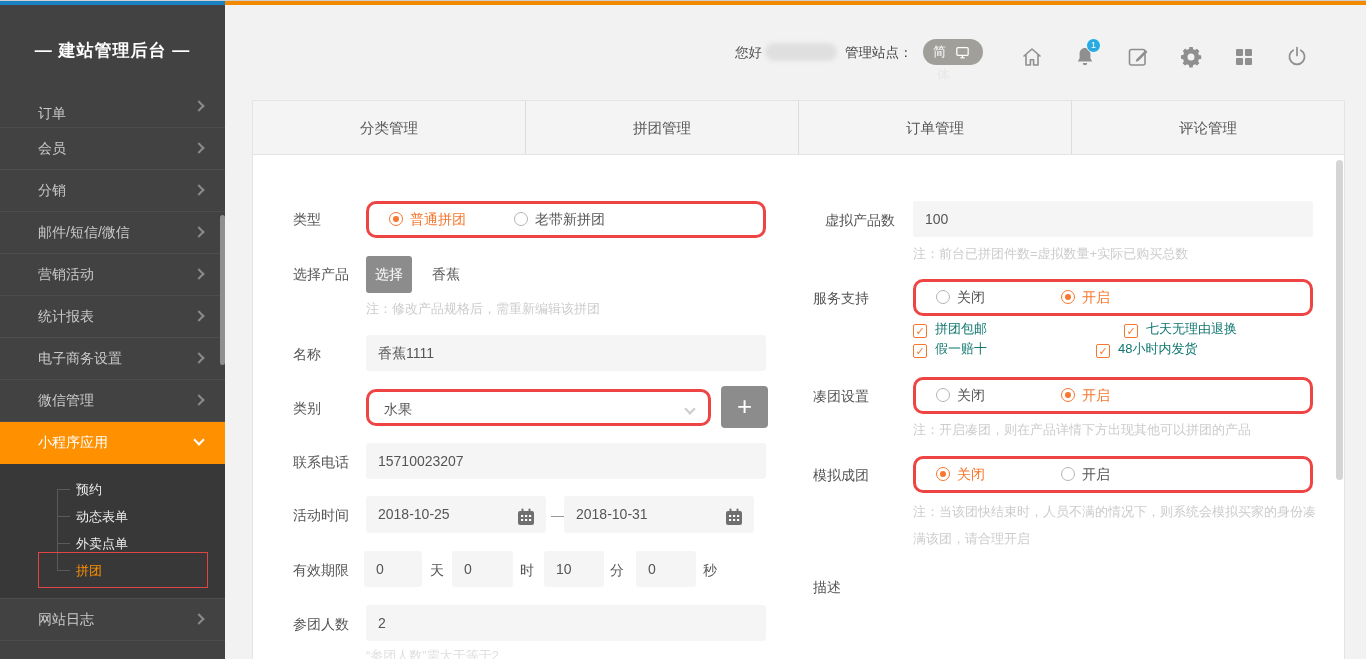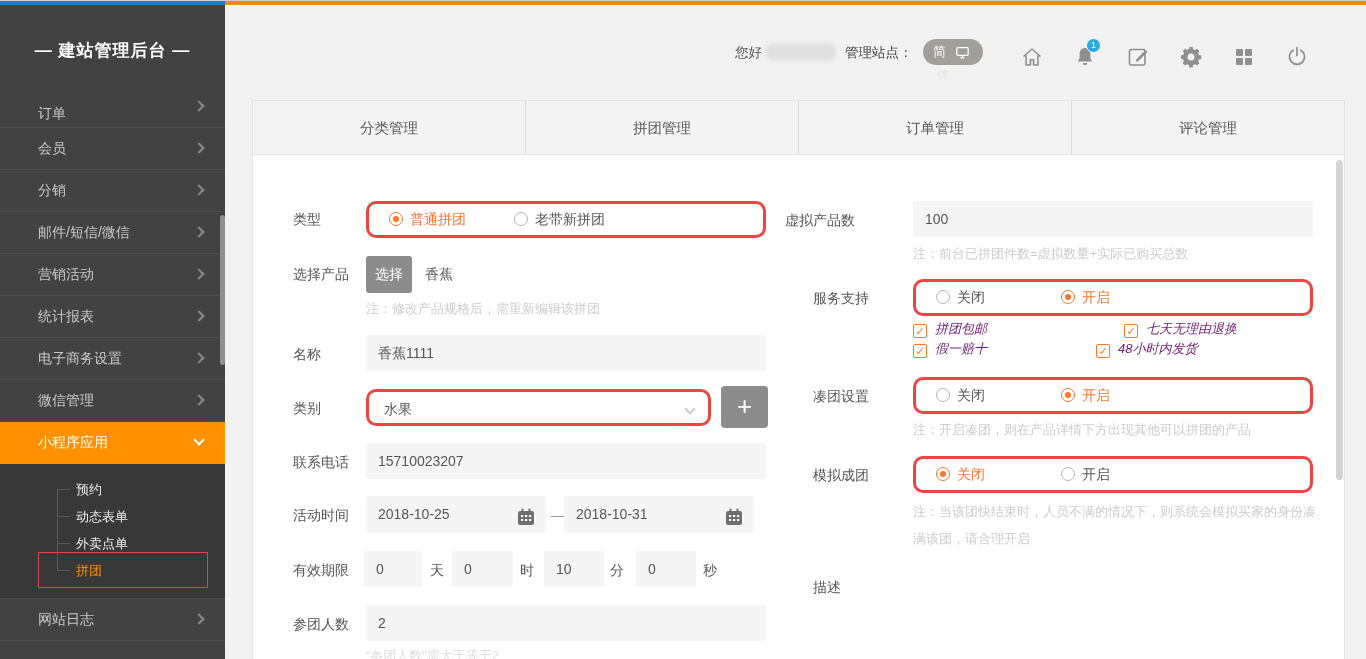--- a/index.html
+++ b/index.html
@@ -69,21 +69,21 @@
            background:#fff; vertical-align:-2px; margin-right:7px; position:relative; }
   .radio.sel { border-color:#f7772e; }
   .radio.sel::after { content:''; position:absolute; left:3px; top:3px; width:6px; height:6px;
                       border-radius:50%; background:#f7772e; }
   .note { position:absolute; font-size:13px; color:#ccc; white-space:nowrap; }
   .btn-gray { position:absolute; background:#8c8c8c; color:#fff; text-align:center; border-radius:3px; cursor:pointer; }
   .val-text { position:absolute; font-size:14px; color:#555; }
   .sel-chev { position:absolute; right:14px; top:13px; width:8px; height:8px; border-right:2px solid #ccc;
               border-bottom:2px solid #ccc; transform:rotate(45deg); }
   .cal { position:absolute; right:10px; top:8px; }
-  .cbitem { position:absolute; font-size:13px; color:#701a75; white-space:nowrap; cursor:pointer;font-style:italic; }
+  .cbitem { position:absolute; font-size:13px; color:#0f766e; white-space:nowrap; cursor:pointer; }
   .cb { display:inline-block; width:14px; height:14px; border:1px solid #f7772e; border-radius:2px;
         background:#fff; color:#f7772e; font-size:11px; line-height:12px; text-align:center;
         margin-right:8px; vertical-align:-2px; }
   .cb::after { content:'✓'; }
   .notewrap { position:absolute; font-size:13px; color:#ccc; width:408px; line-height:27px; white-space:normal; }
   .textarea { position:absolute; background:#f5f5f5; border-radius:3px; padding:12px 14px;
               font-size:14px; color:#c9c9c9; cursor:text; }
   .resize { position:absolute; right:3px; bottom:3px; }
   .content-scroll { position:absolute; left:1336px; top:160px; width:7px; height:320px;
                     background:#d5d5d5; border-radius:4px; cursor:pointer; }
@@ -228,21 +228,21 @@
   <div class="form">
 
     <span class="lbl" style="left:40px; top:55px;">类型</span>
     <div class="boxed" style="left:113px; top:45px; width:400px;">
       <span class="ropt on o1"><span class="radio sel"></span><span>普通拼团</span></span>
       <span class="ropt o2"><span class="radio"></span><span>老带新拼团</span></span>
     </div>
 
     <span class="lbl" style="left:40px; top:110px;text-align:right;">选择产品</span>
     <div class="btn-gray" style="left:113px; top:100px; width:46px; height:37px; line-height:37px; font-size:14px;">选择</div>
-    <span class="val-text" style="left:172px; top:110px;">香蕉</span>
+    <span class="val-text" style="left:179px; top:110px;">香蕉</span>
     <span class="note" style="left:113px; top:144px;">注：修改产品规格后，需重新编辑该拼团</span>
 
     <span class="lbl" style="left:40px; top:190px;">名称</span>
     <div class="ginput" style="left:113px; top:179px; width:400px;">香蕉1111</div>
 
     <span class="lbl" style="left:40px; top:244px;">类别</span>
     <div class="boxed" style="left:113px; top:233px; width:345px;">
       <span class="val-text" style="left:15px; top:9px;">水果</span>
       <span class="sel-chev"></span>
     </div>
@@ -297,21 +297,21 @@
     <span class="lbl" style="left:267px; top:406px;">时</span>
     <div class="ginput" style="left:291px; top:395px; width:60px;">10</div>
     <span class="lbl" style="left:357px; top:406px;">分</span>
     <div class="ginput" style="left:383px; top:395px; width:60px;">0</div>
     <span class="lbl" style="left:450px; top:406px;">秒</span>
 
     <span class="lbl" style="left:40px; top:460px;text-align:right;">参团人数</span>
     <div class="ginput" style="left:113px; top:449px; width:400px;">2</div>
     <span class="note" style="left:113px; top:491px; color:#dedede;">“参团人数”需大于等于2</span>
 
-    <span class="lbl" style="left:532px; top:56px;text-align:center;">虚拟产品数</span>
+    <span class="lbl" style="left:572px; top:56px;text-align:center;">虚拟产品数</span>
     <div class="ginput" style="left:660px; top:45px; width:400px;">100</div>
     <span class="note" style="left:660px; top:89px;">注：前台已拼团件数=虚拟数量+实际已购买总数</span>
 
     <span class="lbl" style="left:560px; top:134px;">服务支持</span>
     <div class="boxed" style="left:660px; top:123px; width:400px;">
       <span class="ropt o1"><span class="radio"></span><span>关闭</span></span>
       <span class="ropt on o2"><span class="radio sel"></span><span>开启</span></span>
     </div>
     <span class="cbitem" style="left:660px; top:164px;"><span class="cb"></span><span>拼团包邮</span></span>
     <span class="cbitem" style="left:843px; top:164px;margin-left:28px;"><span class="cb"></span><span>七天无理由退换</span></span>

